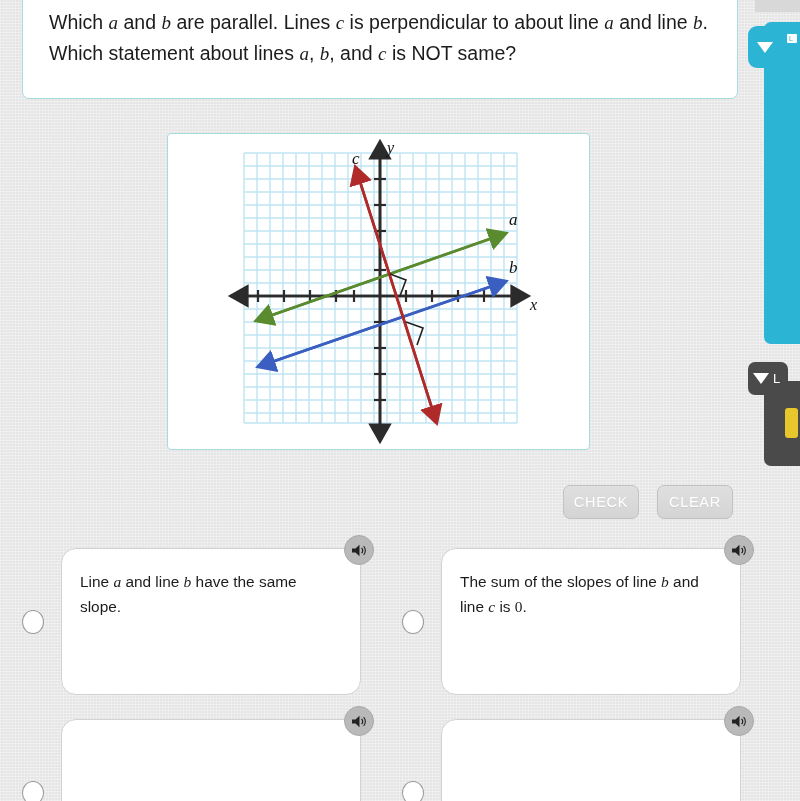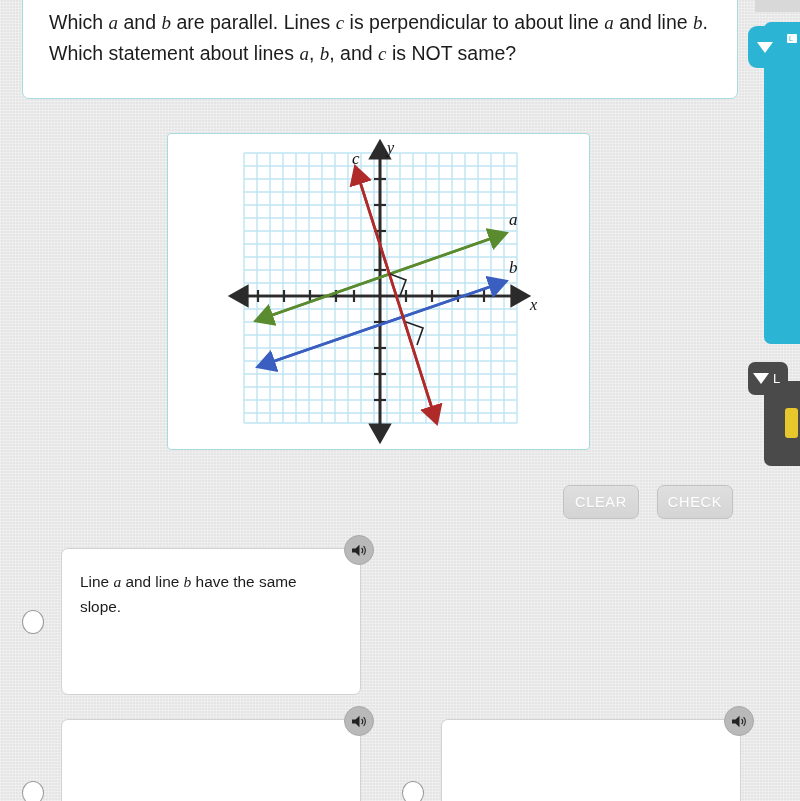--- a/index.html
+++ b/index.html
@@ -111,21 +111,21 @@
     margin-right: 17px;
     flex: 0 0 auto;
     cursor: pointer;
   }
   .option-card {
     position: relative;
     width: 300px;
     height: 147px;
     background: #ffffff;
     border: 1px solid #d2d2d2;
-    border-radius: 7px;
+    border-radius: 15px;
     padding: 20px 34px 12px 18px;
     cursor: pointer;
   }
   .option-text {
     font-size: 15.4px;
     line-height: 25px;
     color: #1c1c1c;
   }
   .option-text i {
     font-family: "Liberation Serif", serif;
@@ -366,41 +366,54 @@
       <g fill="none" stroke="#222" stroke-width="1.6">
         <path d="M238,188 L255,194 L249,211"></path>
       </g>
 
       <text x="362" y="176" font-family="Liberation Serif, serif" font-style="italic" font-size="16" fill="#111">x</text>
       <text x="219" y="19" font-family="Liberation Serif, serif" font-style="italic" font-size="16" fill="#111">y</text>
     </svg>
   </div>
 
   <div class="actions">
+    <div class="action-btn">CHECK</div>
     <div class="action-btn">CLEAR</div>
-    <div class="action-btn">CHECK</div>
   </div>
 
   <div class="options">
 
     <div class="option-row">
       <div class="option-cell">
         <div class="radio"></div>
         <div class="option-card">
           <div class="option-text"><span>Line </span><i>a</i><span> and line </span><i>b</i><span> have the same slope.</span></div>
           <div class="speaker">
             <svg width="17" height="15" viewBox="0 0 17 15">
               <path d="M1,5.5 L4.5,5.5 L8.5,1.8 L8.5,13.2 L4.5,9.5 L1,9.5 Z" fill="#222"></path>
               <path d="M10.6,4.8 A4.2,4.2 0 0 1 10.6,10.2" stroke="#222" stroke-width="1.2" fill="none"></path>
               <path d="M12.6,3.1 A6.4,6.4 0 0 1 12.6,11.9" stroke="#222" stroke-width="1.1" fill="none"></path>
             </svg>
           </div>
         </div>
       </div>
 
+      <div class="option-cell">
+        <div class="radio"></div>
+        <div class="option-card">
+          <div class="option-text"><span>The sum of the slopes of line </span><i>b</i><span> and line </span><i>c</i><span> is </span><span class="num">0</span><span>.</span></div>
+          <div class="speaker">
+            <svg width="17" height="15" viewBox="0 0 17 15">
+              <path d="M1,5.5 L4.5,5.5 L8.5,1.8 L8.5,13.2 L4.5,9.5 L1,9.5 Z" fill="#222"></path>
+              <path d="M10.6,4.8 A4.2,4.2 0 0 1 10.6,10.2" stroke="#222" stroke-width="1.2" fill="none"></path>
+              <path d="M12.6,3.1 A6.4,6.4 0 0 1 12.6,11.9" stroke="#222" stroke-width="1.1" fill="none"></path>
+            </svg>
+          </div>
+        </div>
+      </div>
     </div>
 
     <div class="option-row">
       <div class="option-cell">
         <div class="radio"></div>
         <div class="option-card">
           <div class="speaker">
             <svg width="17" height="15" viewBox="0 0 17 15">
               <path d="M1,5.5 L4.5,5.5 L8.5,1.8 L8.5,13.2 L4.5,9.5 L1,9.5 Z" fill="#222"></path>
               <path d="M10.6,4.8 A4.2,4.2 0 0 1 10.6,10.2" stroke="#222" stroke-width="1.2" fill="none"></path>

